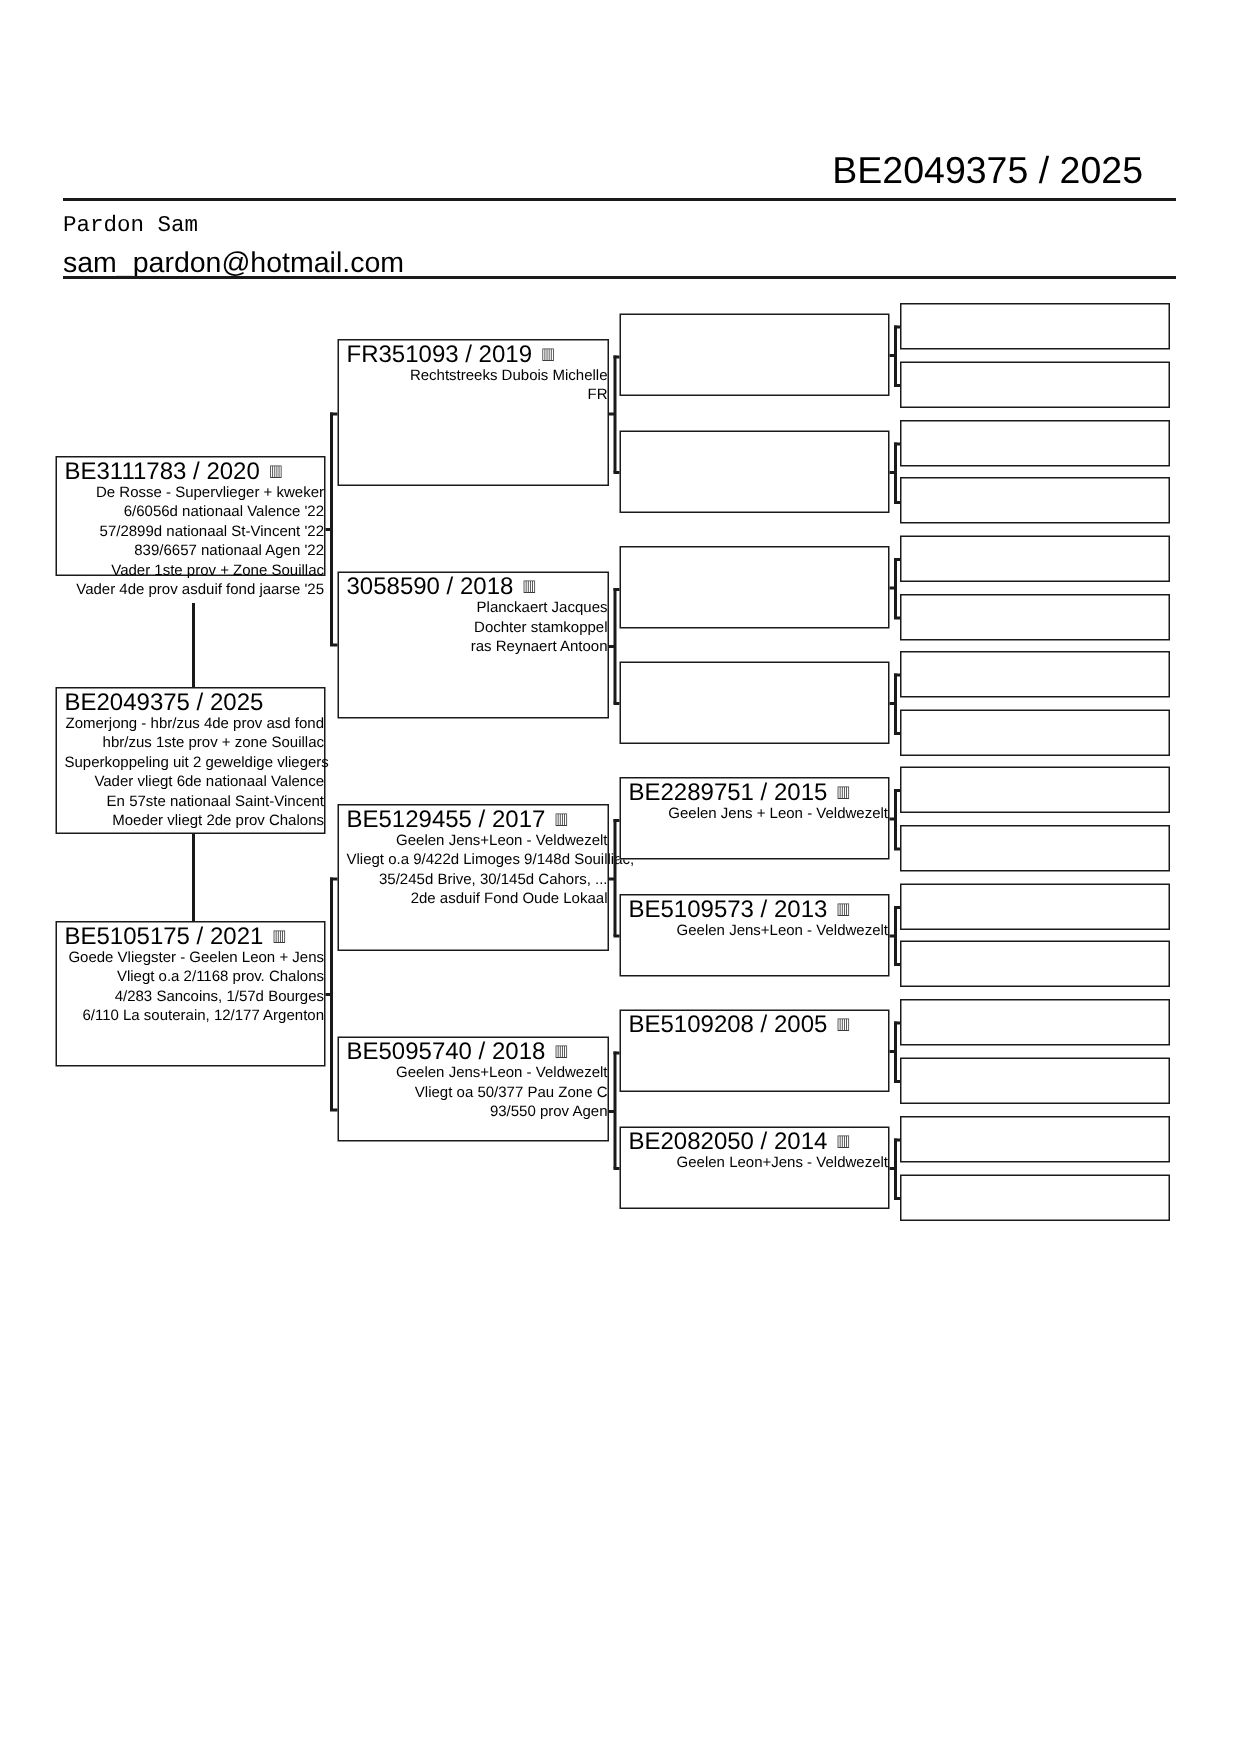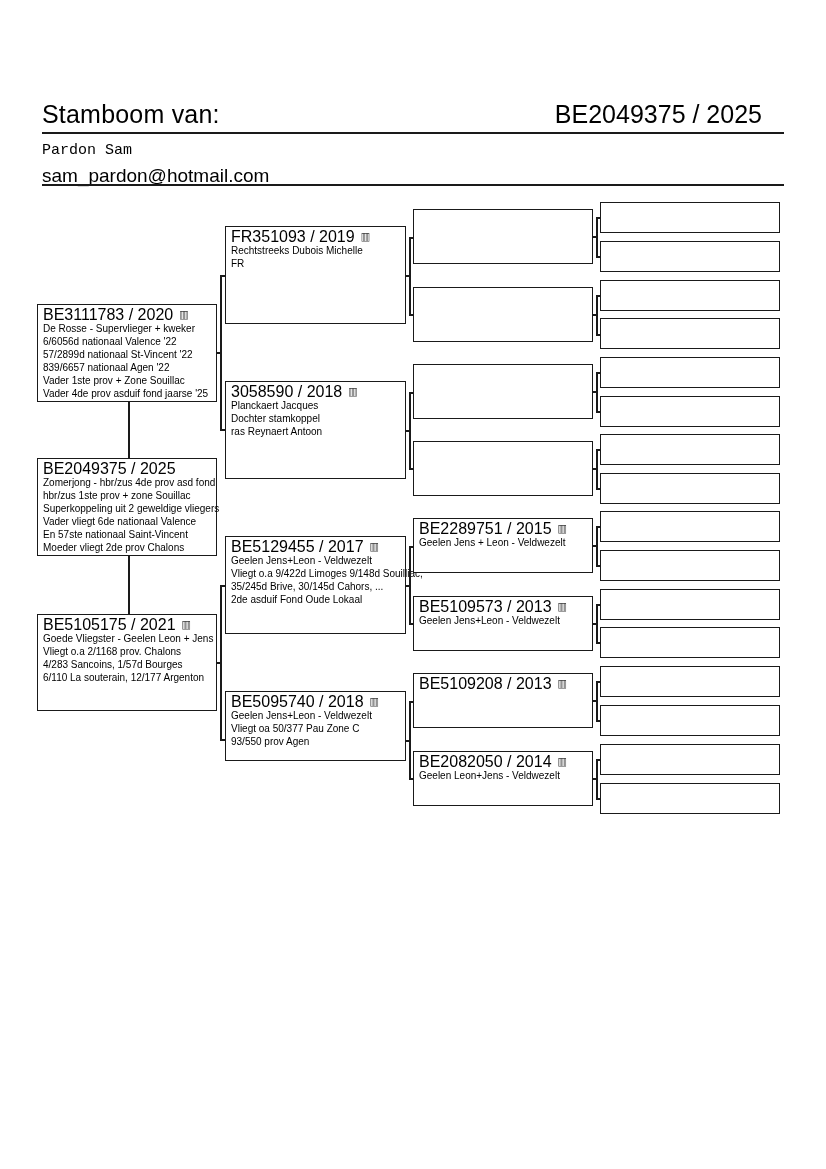--- a/index.html
+++ b/index.html
@@ -30,38 +30,37 @@
     box-sizing:border-box;
     padding:3px 0 0 5px;
   }
   .ring-row{display:flex;align-items:center;gap:6px;height:14px;}
   .ring{font-size:16px;white-space:nowrap;}
   .sex-icon{
     font-size:10px;line-height:10px;color:#3c3c3c;
     transform:scaleY(1.1);display:inline-block;
   }
   .bline{
-    font-size:10px;line-height:13px;white-space:nowrap;overflow:visible;
+    font-size:10px;line-height:13px;white-space:nowrap;overflow:visible;text-align:right;
   }
   .ch{position:absolute;height:1.5px;background:#1a1a1a;}
   .cv{position:absolute;width:1.5px;background:#1a1a1a;}
 </style>
 </head>
 <body>
 
 <div class="page">
 
-  <div class="hdr-title">Stamboom van:</div>
   <div class="hdr-ring">BE2049375 / 2025</div>
   <div class="rule" style="top:132px"></div>
   <div class="owner-name">Pardon Sam</div>
   <div class="owner-email">sam_pardon@hotmail.com</div>
   <div class="rule" style="top:184px"></div>
 
-  <div class="pbox" style="left:37px;top:304px;width:180px;height:98px">
+  <div class="pbox" style="left:37px;top:304px;width:180px;height:80px">
     <div class="ring-row">
       <span class="ring">BE3111783 / 2020</span>
       <span class="sex-icon">▥</span>
     </div>
     <div class="bline">De Rosse - Supervlieger + kweker</div>
     <div class="bline">6/6056d nationaal Valence '22</div>
     <div class="bline">57/2899d nationaal St-Vincent '22</div>
     <div class="bline">839/6657 nationaal Agen '22</div>
     <div class="bline">Vader 1ste prov + Zone Souillac</div>
     <div class="bline">Vader 4de prov asduif fond jaarse '25</div>
@@ -146,21 +145,21 @@
   <div class="pbox" style="left:413px;top:596px;width:180px;height:55px">
     <div class="ring-row">
       <span class="ring">BE5109573 / 2013</span>
       <span class="sex-icon">▥</span>
     </div>
     <div class="bline">Geelen Jens+Leon - Veldwezelt</div>
   </div>
 
   <div class="pbox" style="left:413px;top:673px;width:180px;height:55px">
     <div class="ring-row">
-      <span class="ring">BE5109208 / 2013</span>
+      <span class="ring">BE5109208 / 2005</span>
       <span class="sex-icon">▥</span>
     </div>
   </div>
 
   <div class="pbox" style="left:413px;top:751px;width:180px;height:55px">
     <div class="ring-row">
       <span class="ring">BE2082050 / 2014</span>
       <span class="sex-icon">▥</span>
     </div>
     <div class="bline">Geelen Leon+Jens - Veldwezelt</div>

